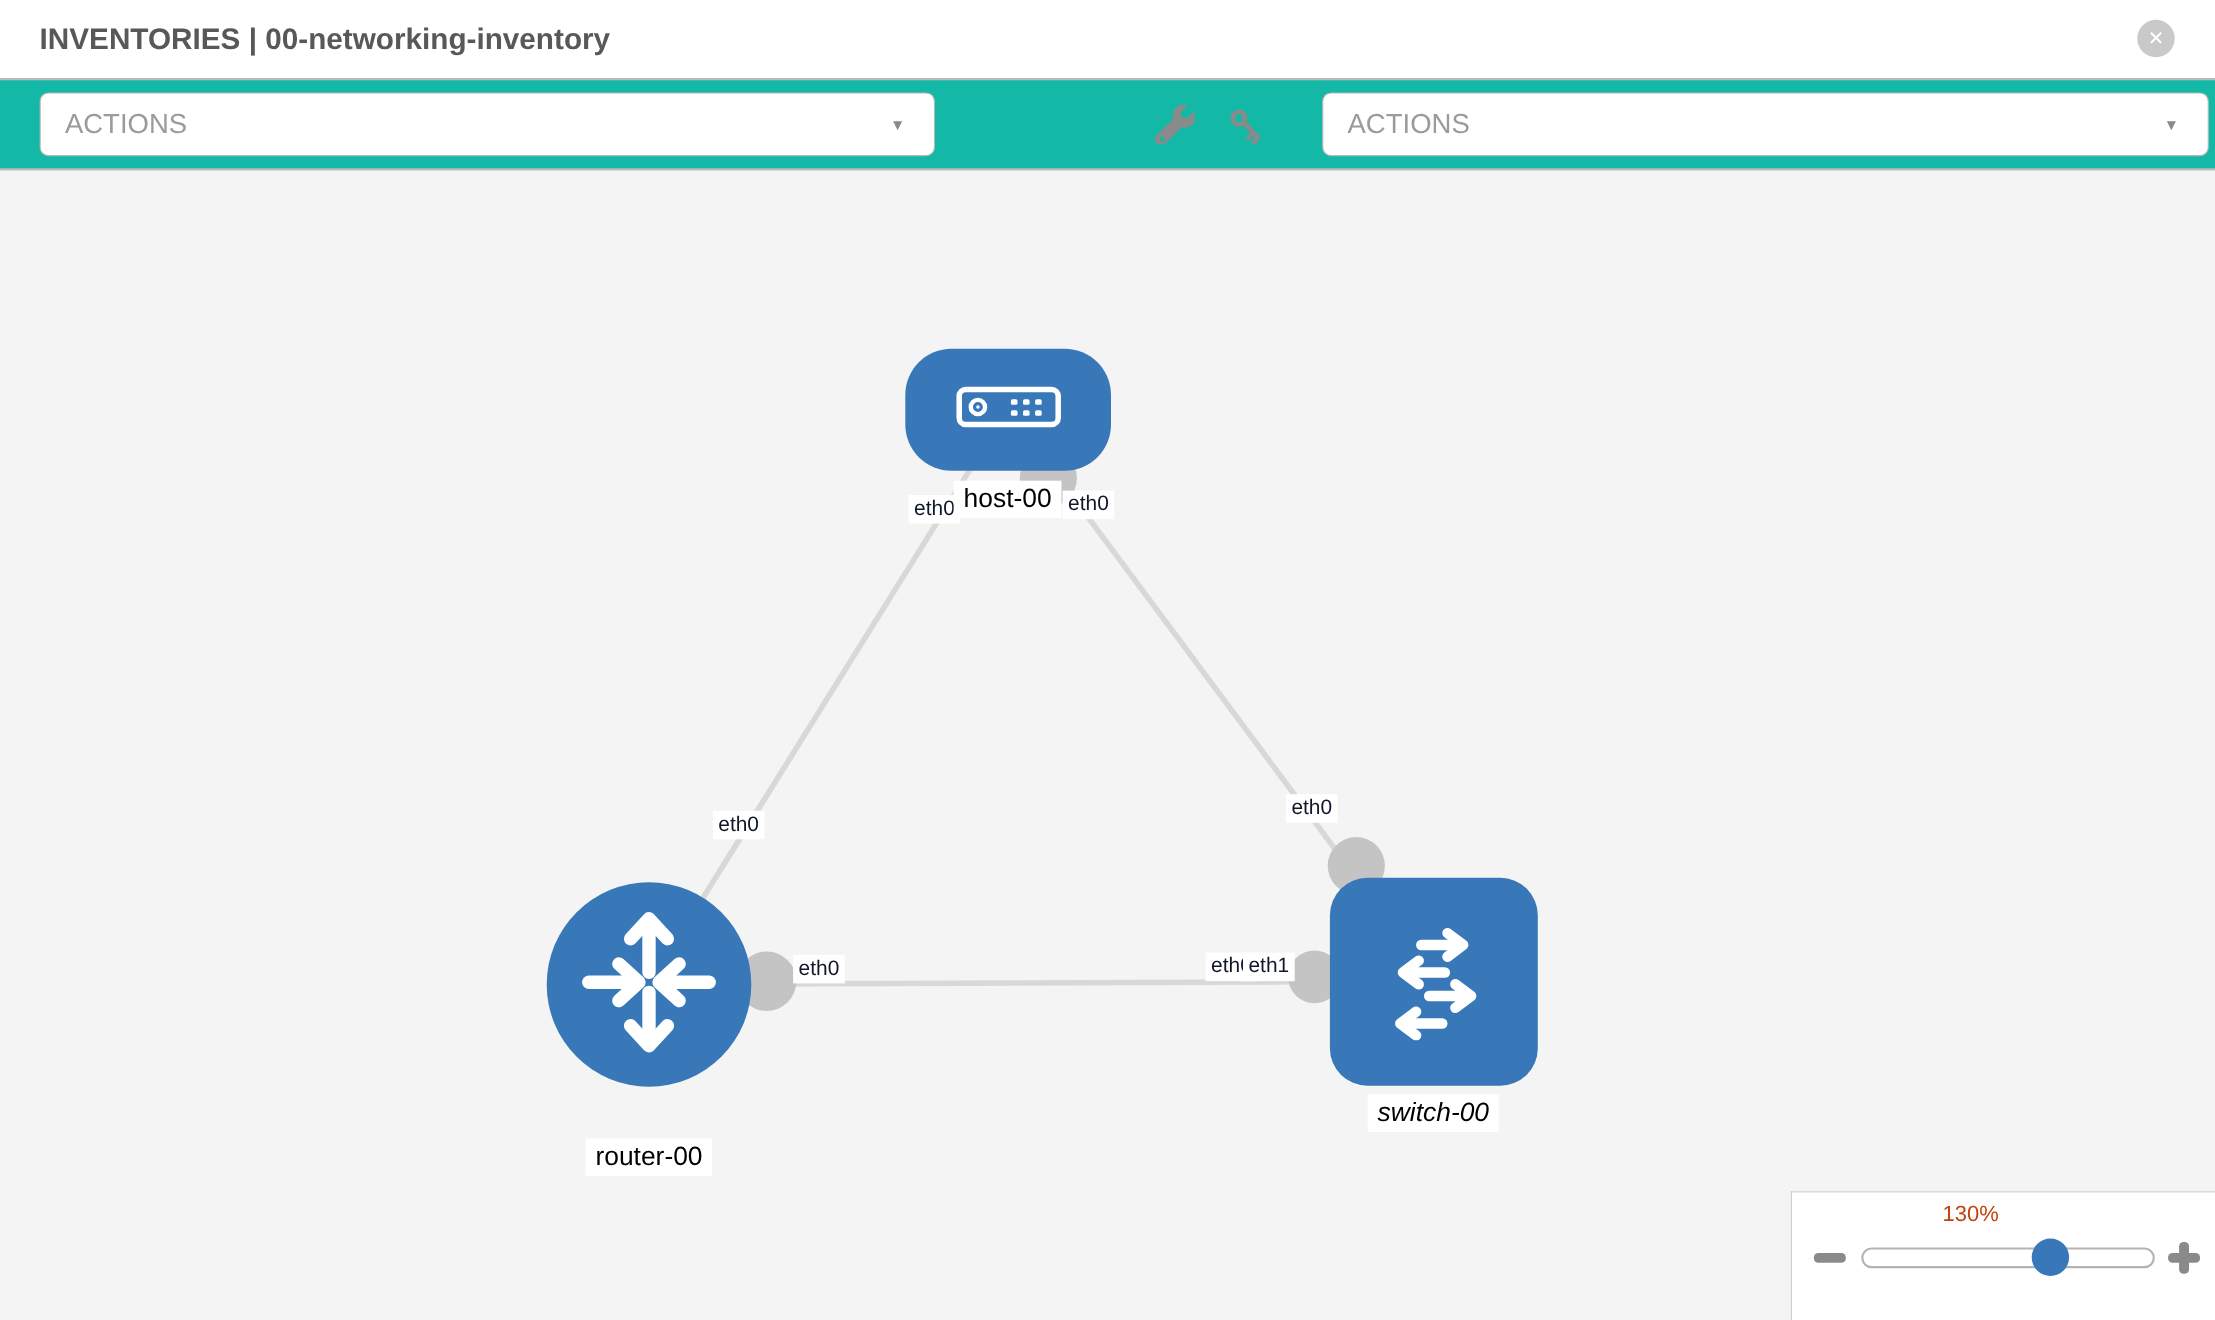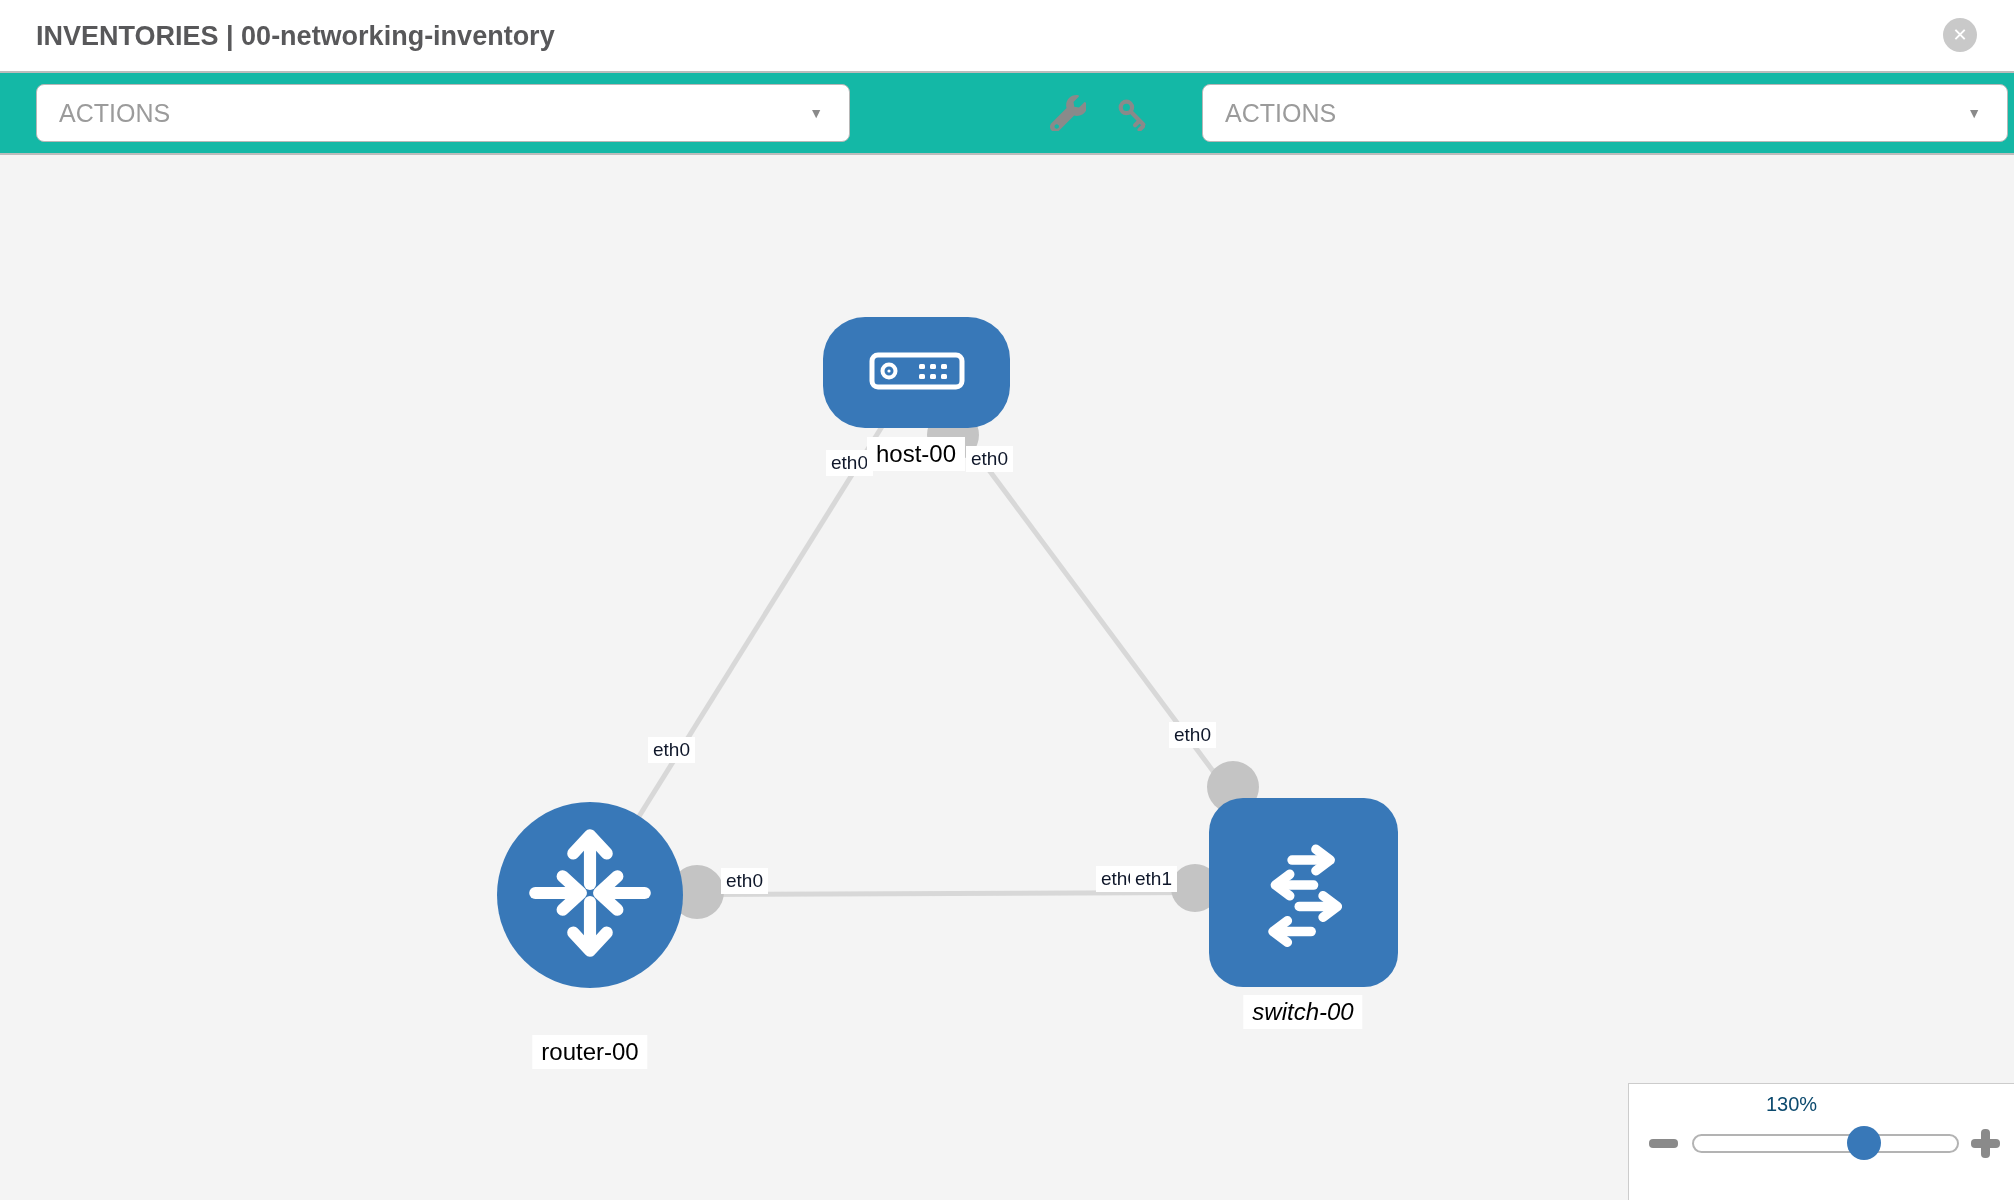--- a/index.html
+++ b/index.html
@@ -84,21 +84,21 @@
   .port-switch-left  { left:1118px; top:711px;margin-left:12px; }
 
   
   .zoom-panel {
     position:absolute; left:1628px; top:928px; width:386px; height:117px;
     background:#fff; border:1px solid #ccc; border-right:none; border-bottom:none;
     box-sizing:border-box; z-index:10;
   }
   .zoom-value {
     position:absolute; left:0; right:60px; top:9px; text-align:center;
-    font-size:20px; color:#0c4a6e;
+    font-size:20px; color:#c2410c;
   }
   .zoom-minus {
     position:absolute; left:20px; top:55px; width:29px; height:9px;
     border-radius:4px; background:#8a8a8a; cursor:pointer;
   }
   .zoom-plus {
     position:absolute; left:341px; top:44px; width:31px; height:31px; cursor:pointer;
   }
   .zoom-plus::before {
     content:""; position:absolute; left:1px; top:11px; width:29px; height:9px;

